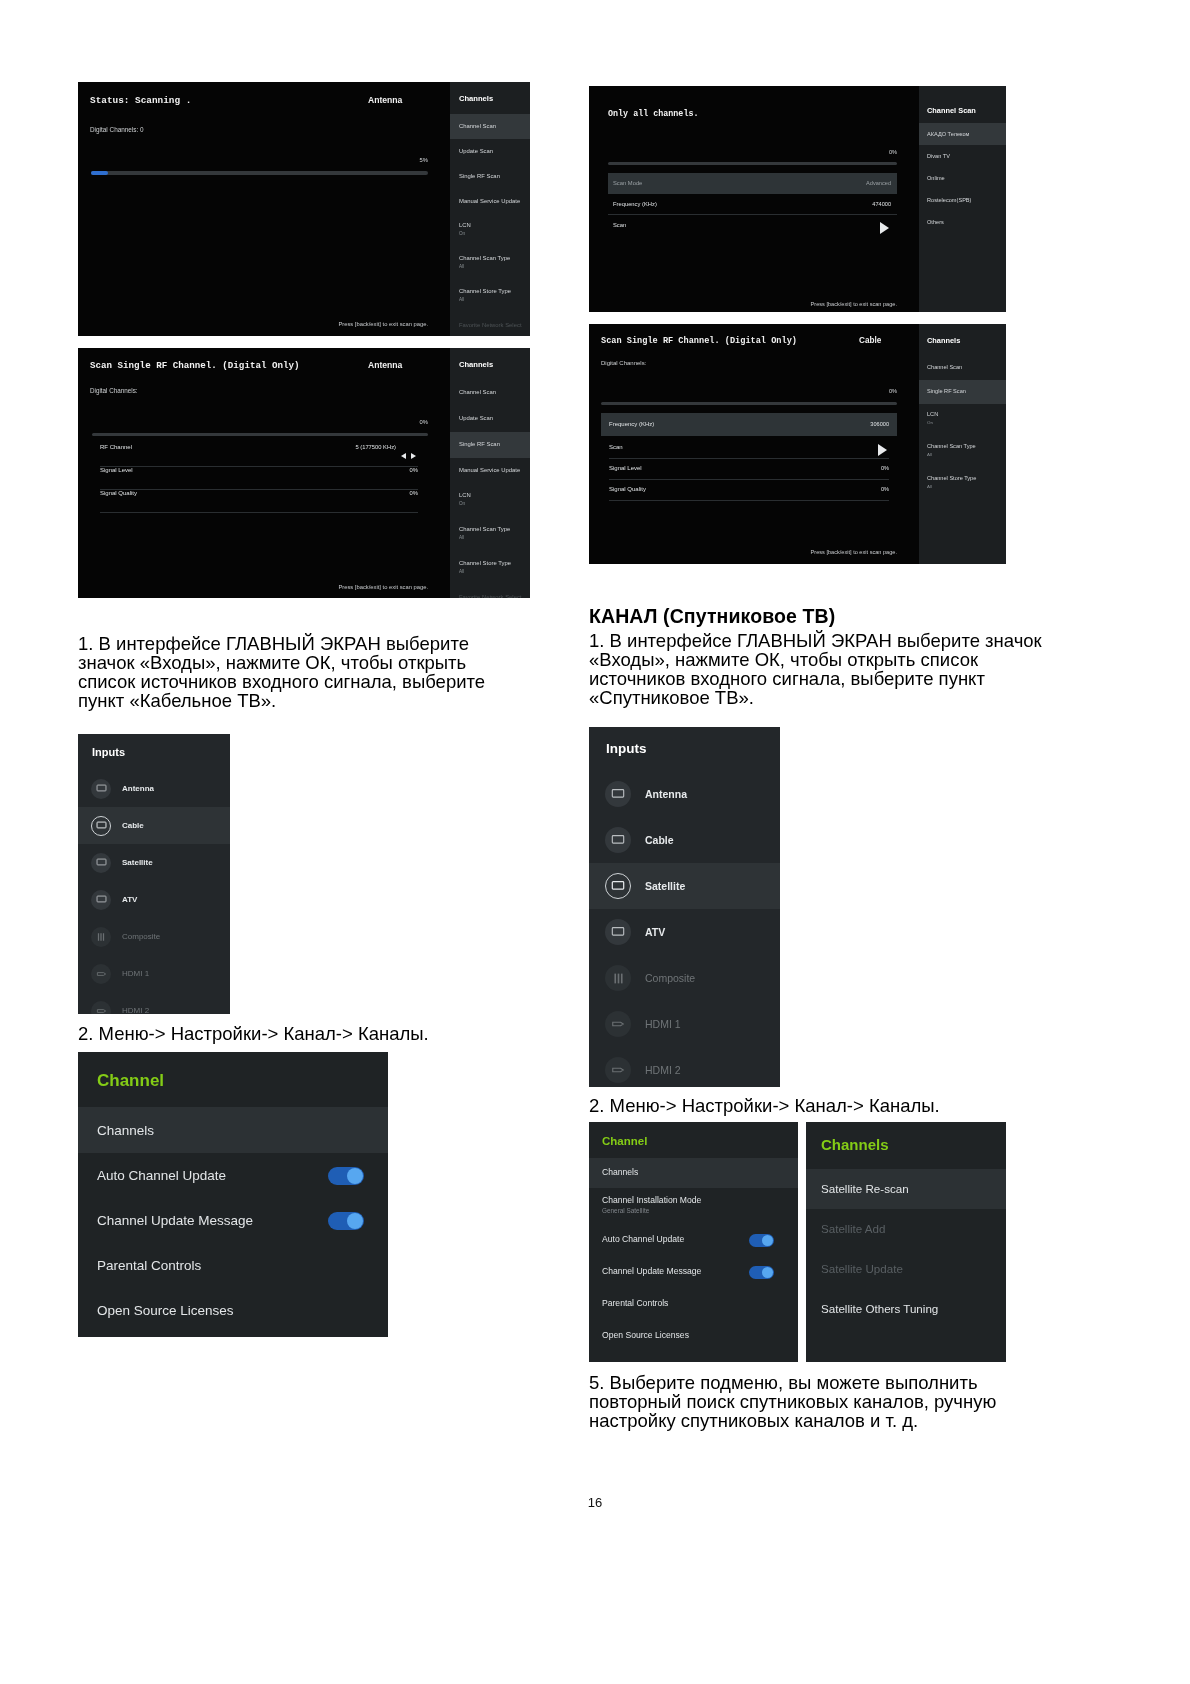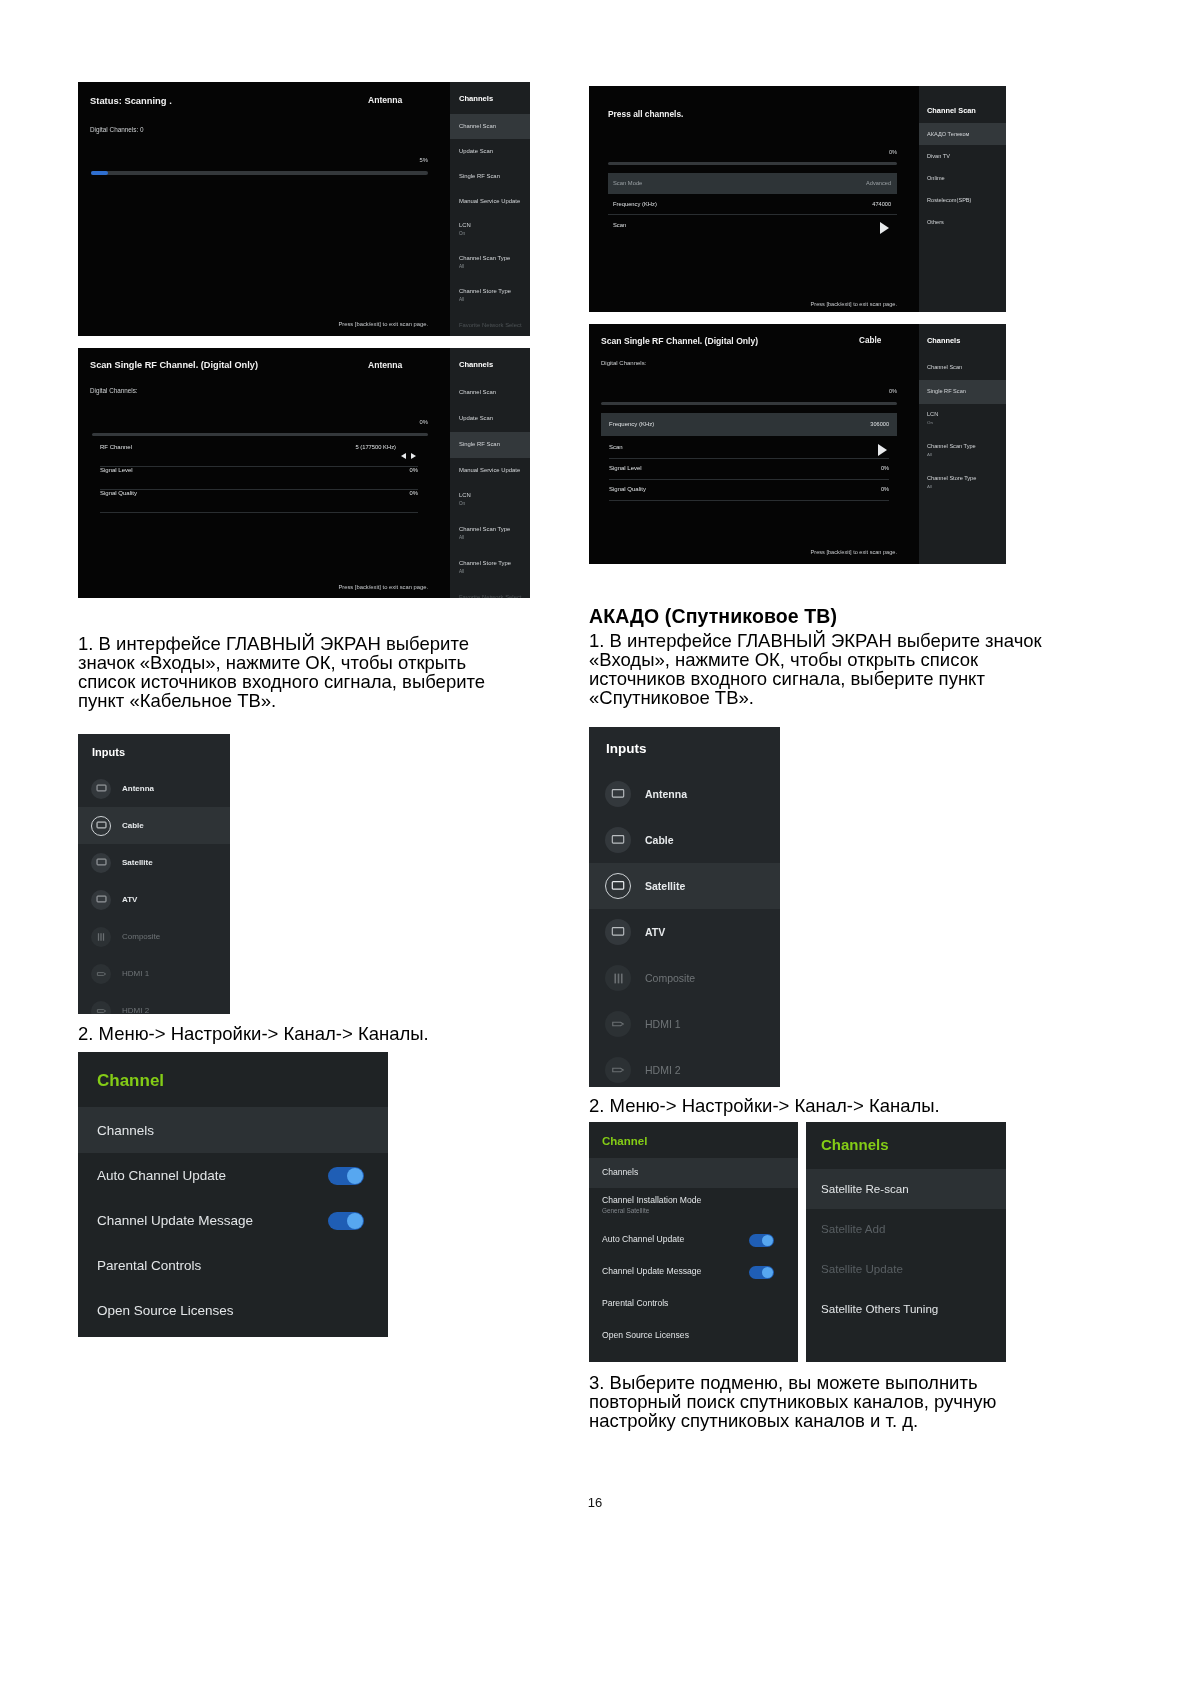--- a/index.html
+++ b/index.html
@@ -10,21 +10,21 @@
     color: #000;
     overflow: hidden;
   }
   .page { position: relative; width: 1190px; height: 1684px; }
 
   
   .tvshot { background: #000; position: relative; overflow: hidden; }
   .tv-main { position: absolute; left: 0; top: 0; bottom: 0; background: #050505; }
   .tv-side { position: absolute; right: 0; top: 0; bottom: 0; background: #1c1f21; }
 
-  .tv-title { color: #f2f2f2; font-weight: bold; position: absolute; }
+  .tv-title { color: #f2f2f2; font-weight: bold; position: absolute; font-family: Liberation Mono, monospace; }
   .tv-src   { color: #f2f2f2; font-weight: bold; position: absolute; }
   .tv-sub   { color: #cfd2d4; position: absolute; }
   .tv-pct   { color: #d7dadd; position: absolute; text-align: right; }
   .tv-foot  { color: #c9cccf; position: absolute; text-align: right; }
 
   .bar-track { position: absolute; background: #34383b; border-radius: 2px; }
   .bar-fill  { position: absolute; left: 0; top: 0; bottom: 0; background: #2f6fd0; border-radius: 2px; }
 
   .tv-row { position: absolute; color: #dfe2e4; }
   .tv-row .lbl { position: absolute; left: 0; top: 0; }
@@ -183,21 +183,21 @@
       <div class="side-item dim" style="top:206px;height:24px;">
         <div class="t" style="left:9px;top:8px;font-size:5.9px;">Favorite Network Select</div>
       </div>
     </div>
   </div>
 
   <div class="tvshot" style="position:absolute;left:589px;top:86px;width:417px;height:226px;">
     <div class="tv-main" style="width:330px;"></div>
     <div class="tv-side" style="width:87px;"></div>
 
-    <div class="tv-title" style="left:19px;top:23px;font-size:8.4px;">Press all channels.</div>
+    <div class="tv-title" style="left:19px;top:23px;font-size:8.4px;">Only all channels.</div>
     <div class="tv-pct" style="left:240px;top:63px;width:68px;font-size:5.6px;">0%</div>
     <div class="bar-track" style="left:19px;top:76px;width:289px;height:3px;">
       <div class="bar-fill" style="width:0px;"></div>
     </div>
 
     <div class="tv-row hl" style="left:19px;top:87px;width:289px;height:21px;">
       <span class="lbl" style="left:5px;top:7px;font-size:5.8px;color:#9aa0a4;">Scan Mode</span>
       <span class="val" style="right:6px;top:7px;font-size:5.6px;color:#9aa0a4;">Advanced</span>
     </div>
     <div class="tv-row" style="left:19px;top:108px;width:289px;height:21px;">
@@ -374,21 +374,21 @@
     </div>
     <div class="ch-row" style="top:191px;height:45px;">
       <span class="cl" style="left:19px;top:15px;font-size:13.5px;">Parental Controls</span>
     </div>
     <div class="ch-row" style="top:236px;height:45px;">
       <span class="cl" style="left:19px;top:15px;font-size:13.5px;">Open Source Licenses</span>
     </div>
   </div>
 
 
-  <h2 class="head" style="position:absolute;left:589px;top:605px;width:470px;">АКАДО (Спутниковое ТВ)</h2>
+  <h2 class="head" style="position:absolute;left:589px;top:605px;width:470px;">КАНАЛ (Спутниковое ТВ)</h2>
   <p class="body" style="position:absolute;left:589px;top:631px;width:470px;">1. В интерфейсе ГЛАВНЫЙ ЭКРАН выберите значок «Входы», нажмите ОК, чтобы открыть список источников входного сигнала, выберите пункт «Спутниковое ТВ».</p>
 
   <div class="inputs" style="position:absolute;left:589px;top:727px;width:191px;height:360px;">
     <div class="inputs-title" style="left:17px;top:14px;font-size:13.5px;">Inputs</div>
     <div class="in-row" style="top:44px;height:46px;padding-left:16px;">
       <span class="in-ico" style="width:26px;height:26px;">
         <svg width="14" height="14" viewBox="0 0 16 16">
             <rect x="1.5" y="3" width="13" height="8.5" rx="1" fill="none" stroke="#b9bdc0" stroke-width="1.3"></rect>
           </svg>
       </span>
@@ -486,16 +486,16 @@
       <span class="cl" style="left:15px;top:13px;font-size:11.6px;">Satellite Add</span>
     </div>
     <div class="ch-row dim" style="top:127px;height:40px;">
       <span class="cl" style="left:15px;top:13px;font-size:11.6px;">Satellite Update</span>
     </div>
     <div class="ch-row" style="top:167px;height:40px;">
       <span class="cl" style="left:15px;top:13px;font-size:11.6px;">Satellite Others Tuning</span>
     </div>
   </div>
 
-  <p class="body" style="position:absolute;left:589px;top:1373px;width:450px;">3. Выберите подменю, вы можете выполнить повторный поиск спутниковых каналов, ручную настройку спутниковых каналов и т. д.</p>
+  <p class="body" style="position:absolute;left:589px;top:1373px;width:450px;">5. Выберите подменю, вы можете выполнить повторный поиск спутниковых каналов, ручную настройку спутниковых каналов и т. д.</p>
 
   <div class="pageno" style="top:1495px;">16</div>
 </div>
 
 </body></html>

